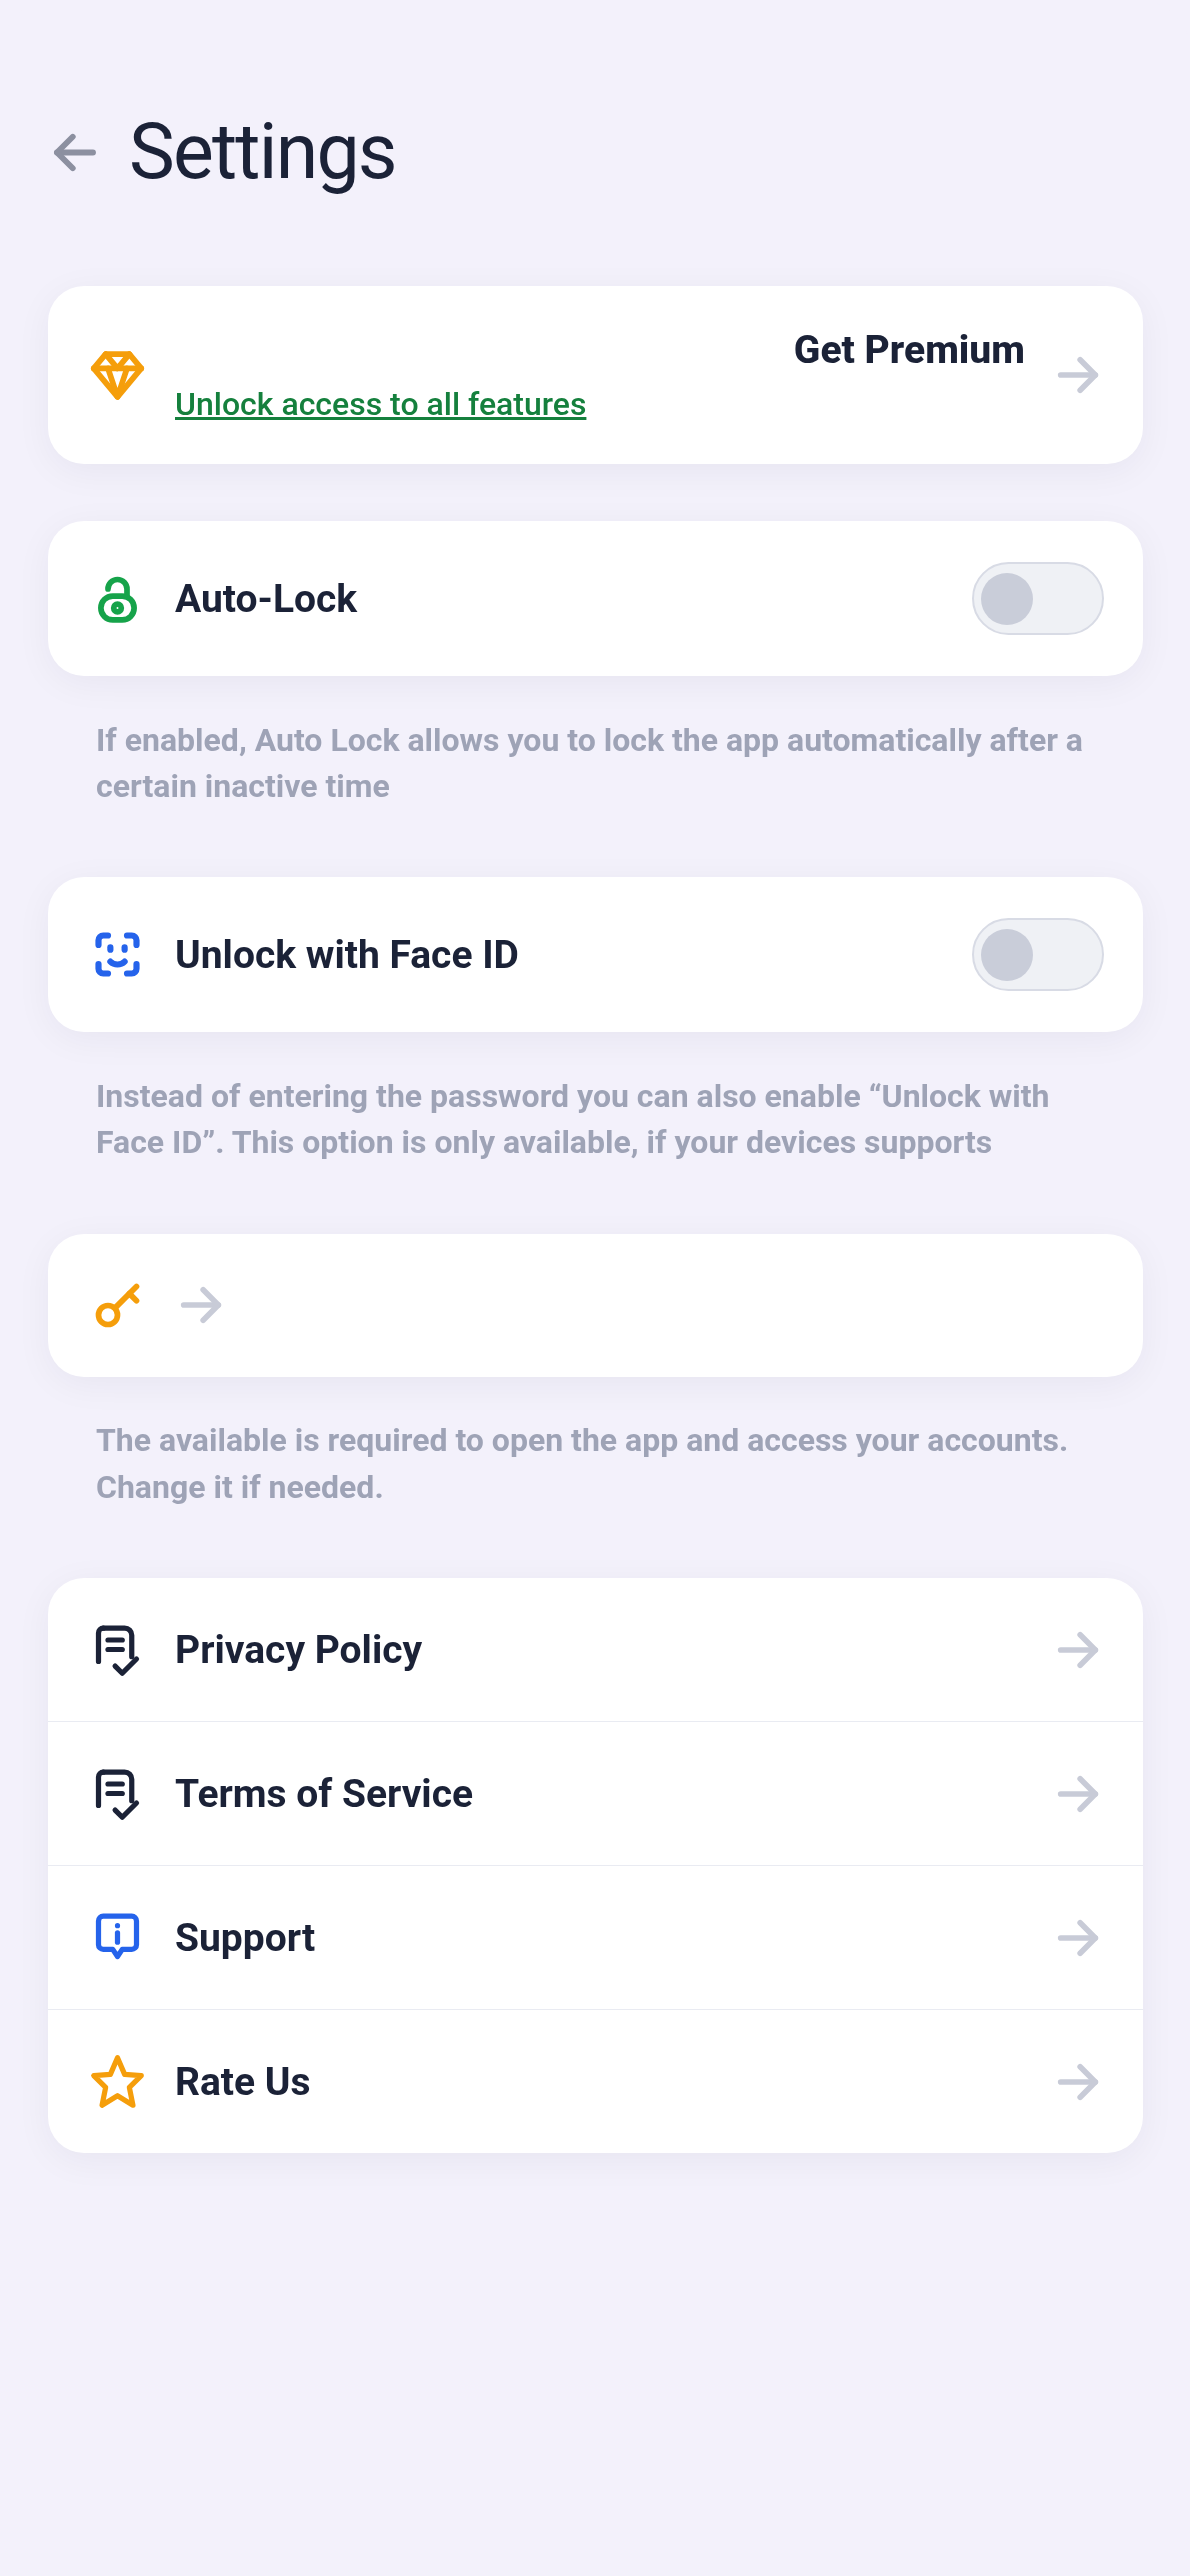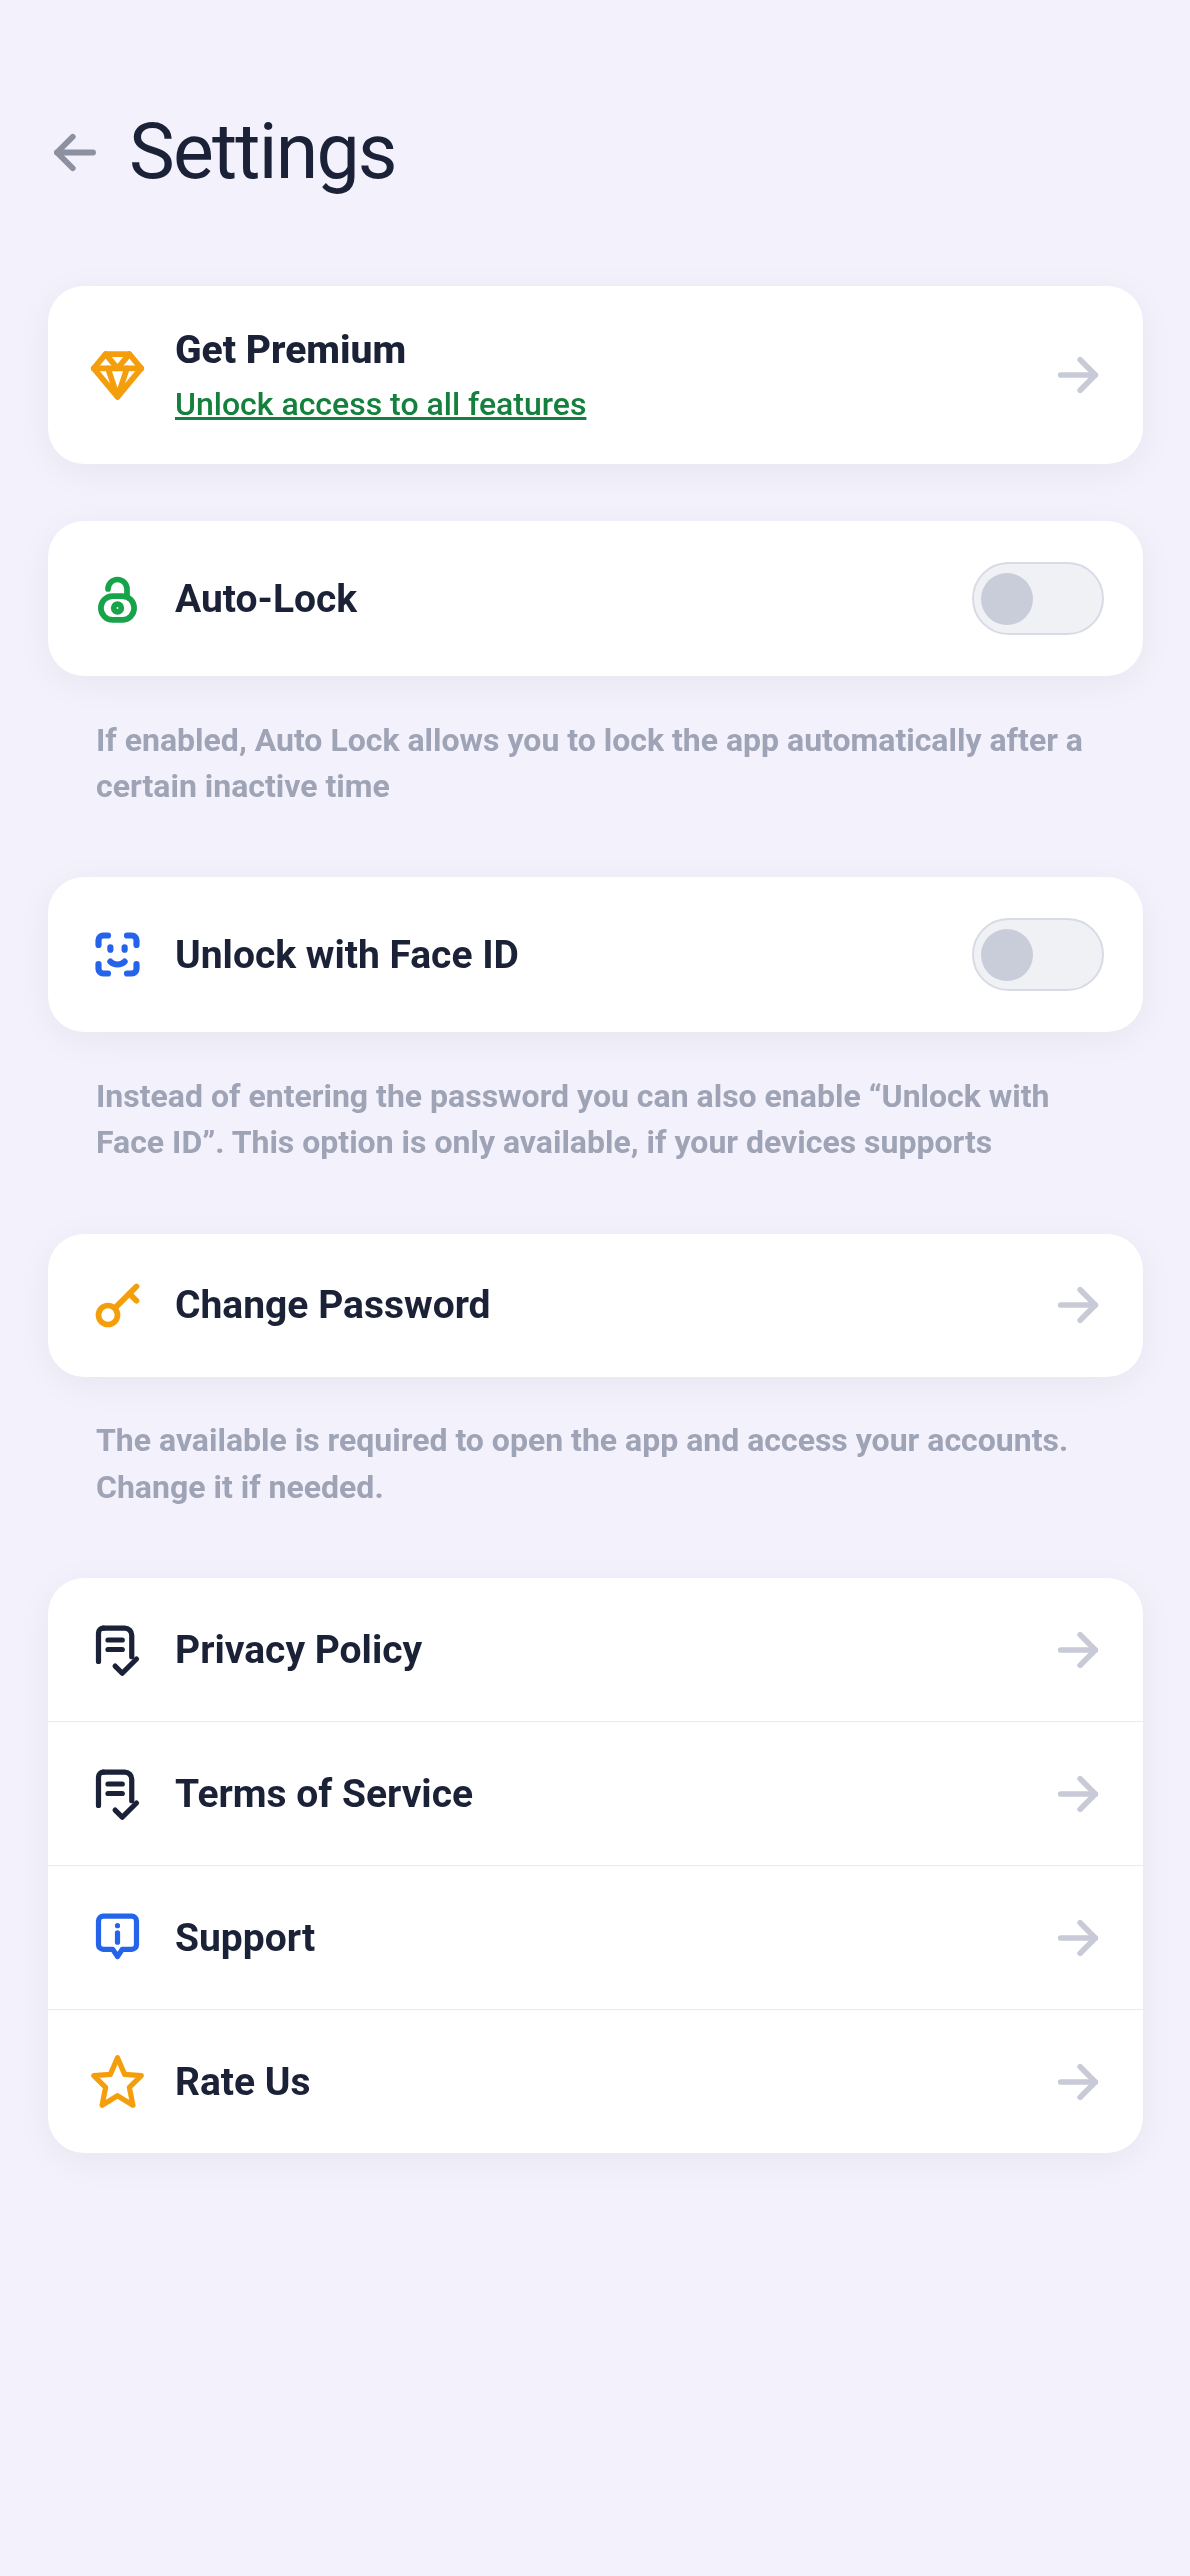--- a/index.html
+++ b/index.html
@@ -63,20 +63,21 @@
       flex: 1 1 auto;
       min-width: 0;
     }
     .row .title {
       font-size: 39px;
       font-weight: 700;
       color: #1b2237;
     }
     .row .title.bold {
       font-weight: 800;
+      text-align: right;
     }
     .row .subtitle {
       font-size: 32px;
       color: #15803d;
       font-weight: 500;
       margin-top: 12px;
       text-decoration: underline;
     }
     .row .tail {
       flex: 0 0 auto;
@@ -212,23 +213,20 @@
 
   <div class="card">
     <div class="row">
       <div class="icon-slot">
         <svg class="ic-lg" viewBox="0 0 24 24" fill="none" stroke="#f59e0b" stroke-width="2.4" stroke-linecap="round" stroke-linejoin="round">
           <circle cx="8" cy="16" r="4"></circle>
           <path d="M11 13 L20 4"></path>
           <path d="M17 7 L20 10"></path>
         </svg>
       </div>
-      <div class="labels">
-        <span class="title">Change Password</span>
-      </div>
       <div class="tail">
         <svg class="ic-md chevron" viewBox="0 0 24 24" fill="none" stroke="currentColor" stroke-width="2.6" stroke-linecap="round" stroke-linejoin="round">
           <line x1="4" y1="12" x2="20" y2="12"></line>
           <polyline points="13 5 20 12 13 19"></polyline>
         </svg>
       </div>
     </div>
   </div>
   <div class="help">The available is required to open the app and access your accounts. Change it if needed.</div>
 

